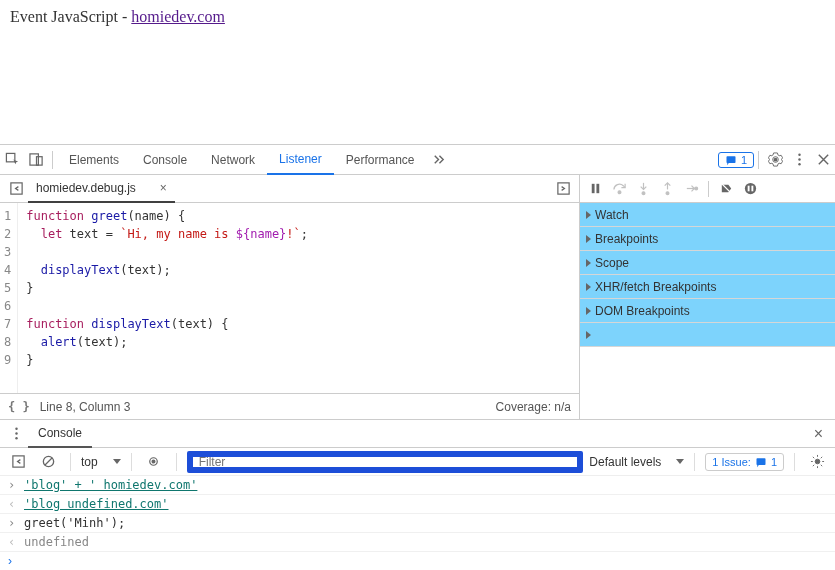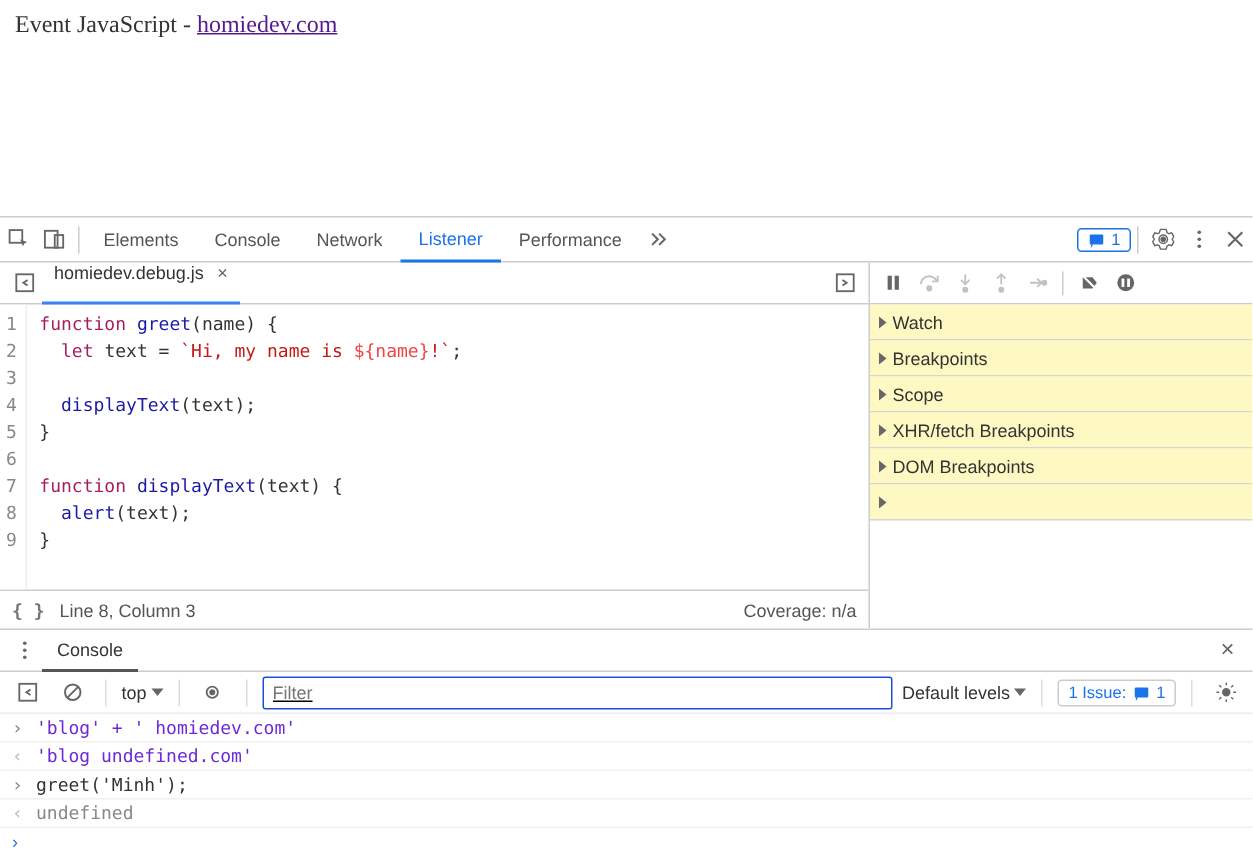--- a/index.html
+++ b/index.html
@@ -12,56 +12,56 @@
 .dt-iconbtn svg { width:15px; height:15px; }
 .dt-tab { padding:0 12px; height:30px; display:flex; align-items:center; color:#555; cursor:pointer; font-size:12px; }
 .dt-tab.active { color:#1a73e8; border-bottom:2px solid #1a73e8; }
 .dt-tabs .spacer { flex:1; }
 .dt-tabs .sep { width:1px; height:18px; background:#ccc; margin:0 4px; }
 .chip { display:flex; align-items:center; gap:4px; border:1px solid #1a73e8; color:#1a73e8; border-radius:3px; padding:1px 6px; font-size:11px; cursor:pointer; }
 .chip svg { width:12px; height:12px; }
 .src-area { flex:1; display:flex; min-height:0; }
 .src-left { flex:1; display:flex; flex-direction:column; border-right:1px solid #ccc; min-width:0; }
 .file-bar { height:28px; border-bottom:1px solid #ccc; display:flex; align-items:center; padding:0 4px; }
-.file-tab { display:flex; align-items:flex-start; gap:9px; padding:0 8px; height:28px; border-bottom:2px solid #3b82f6; font-size:12px; }
+.file-tab { display:flex; align-items:center; gap:24px; padding:0 8px; height:28px; border-bottom:2px solid #404040; font-size:12px; }
 .file-close { color:#666; cursor:pointer; }
 .file-bar .spacer { flex:1; }
 .code-wrap { flex:1; display:flex; font-family:Menlo,Consolas,monospace; font-size:12px; line-height:18px; overflow:auto; position:relative; }
 .gutter { background:#fff; text-align:right; color:#888; padding:4px 6px 4px 4px; user-select:none; border-right:1px solid #eee; }
 .code { padding:4px 8px; white-space:pre; }
 .kw { color:#a71d5d; }
 .fn { color:#1a1aa6; }
 .str { color:#c41a16; }
-.tmpl { color:#ef4444; }
+.tmpl { color:#a21caf; }
 .code-wrap::-webkit-scrollbar, .dbg-right::-webkit-scrollbar { width:12px; }
 .code-wrap::-webkit-scrollbar-thumb, .dbg-right::-webkit-scrollbar-thumb { background:#bbb; }
 .status-bar { height:26px; border-top:1px solid #ccc; display:flex; align-items:center; padding:0 8px; font-size:12px; color:#555; }
 .status-bar .spacer { flex:1; }
 .dbg-right { width:255px; overflow:auto; }
 .dbg-tools { height:28px; border-bottom:1px solid #ccc; display:flex; align-items:center; gap:2px; padding:0 4px; }
 .dbg-tools .dt-iconbtn { width:22px; }
 .dbg-tools .sep { width:1px; height:16px; background:#ccc; margin:0 4px; }
-.dbg-sec { height:24px; border-bottom:1px solid #d6d6d6; background:#fef9c3; display:flex; align-items:center; padding:0 6px; gap:4px; font-size:12px; color:#333; cursor:pointer; }
+.dbg-sec { height:24px; border-bottom:1px solid #d6d6d6; background:#7dd3fc; display:flex; align-items:center; padding:0 6px; gap:4px; font-size:12px; color:#333; cursor:pointer; }
 .tri { width:0; height:0; border-top:4px solid transparent; border-bottom:4px solid transparent; border-left:5px solid #666; }
 .console-drawer { border-top:1px solid #ccc; display:flex; flex-direction:column; }
 .cd-tabs { height:28px; display:flex; align-items:center; border-bottom:1px solid #ccc; padding:0 4px; }
 .cd-tab { padding:0 10px; height:28px; display:flex; align-items:center; border-bottom:2px solid #555; font-size:12px; }
 .cd-close { margin-left:auto; padding:0 8px; color:#666; cursor:pointer; font-size:16px; }
 .cd-toolbar { height:28px; display:flex; align-items:center; gap:6px; padding:0 6px; border-bottom:1px solid #eee; }
-.cd-select { display:flex; align-items:center; gap:3px; font-size:12px; color:#333; cursor:pointer; }
+.cd-select { display:flex; align-items:center; gap:15px; font-size:12px; color:#333; cursor:pointer; }
 .cd-select .dd { width:0;height:0;border-left:4px solid transparent;border-right:4px solid transparent;border-top:5px solid #666; }
-.cd-toolbar input { flex:1; border:1px solid #1d4ed8; height:22px; padding:0 6px; font-size:12px; border-radius:2px;text-decoration:underline; }
+.cd-toolbar input { flex:1; border:6px solid #1d4ed8; height:22px; padding:0 6px; font-size:12px; border-radius:2px;text-decoration:underline; }
 .cd-toolbar .pill { border:1px solid #ccc; border-radius:3px; padding:2px 6px; font-size:11px; display:flex; align-items:center; gap:4px; }
 .cd-issue { color:#1a73e8; border-color:#1a73e8; }
 .console-log { font-family:Menlo,Consolas,monospace; font-size:12px; }
 .cl-row { display:flex; align-items:center; gap:6px; padding:2px 8px; border-bottom:1px solid #f0f0f0; }
 .cl-arrow { color:#888; width:10px; }
 .cl-arrow.in { color:#888; }
 .cl-arrow.out { color:#bbb; }
-.cl-text.str { color:#6d28d9; }
+.cl-text.str { color:#0f766e;text-decoration:underline; }
 .cl-text.und { color:#888; }
 .cl-prompt { color:#1a73e8; padding:2px 8px; }
 .braces { font-family:monospace; font-weight:bold; color:#777; }
 .tool-sep { width:1px; height:18px; background:#ddd; margin:0 4px; }
 </style>
 </head>
 <body>
 
 <div class="page-top">
   <span>Event JavaScript - </span><a href="#">homiedev.com</a>

